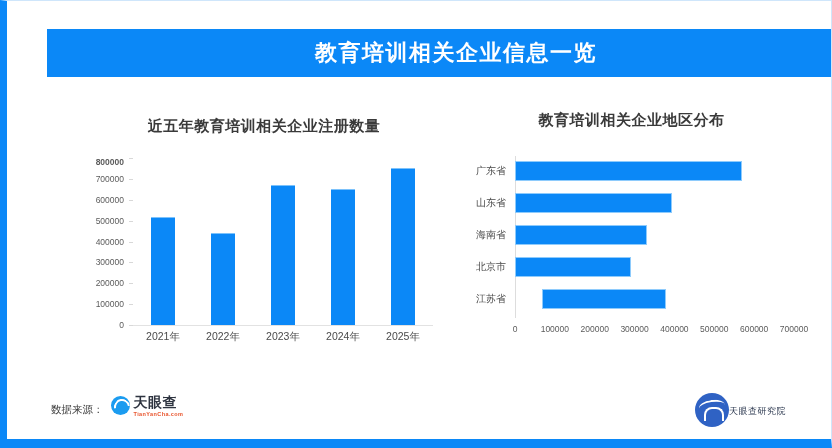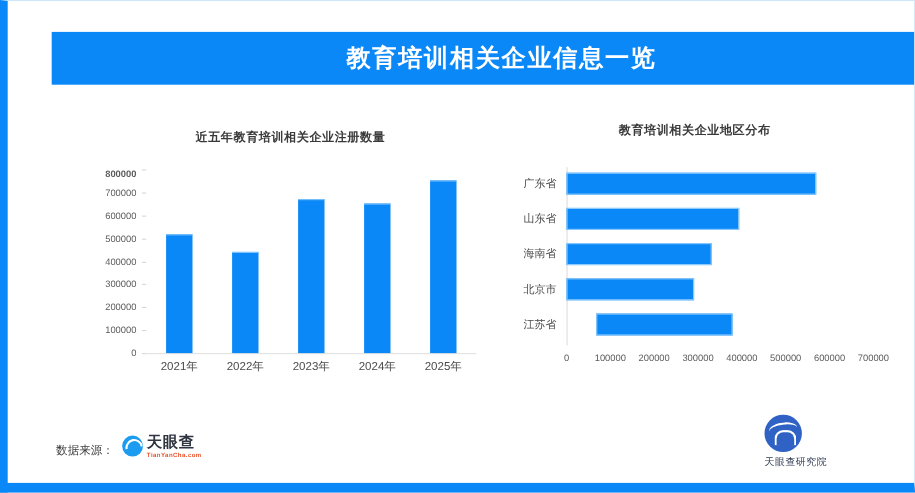--- a/index.html
+++ b/index.html
@@ -50,21 +50,21 @@
   
   .panel {
     position: absolute;
     top: 96px;
   }
   .panel-left  { left: 58px;  width: 388px; height: 270px; }
   .panel-right { left: 452px; width: 345px; height: 270px; }
 
   .chart-title {
     text-align: center;
-    font-size: 11px;
+    font-size: 15px;
     font-weight: bold;
     color: #3a3a3a;
     margin: 0;
     padding-top: 20px;
     letter-spacing: .5px;
   }
   .panel-left .chart-title { padding-left: 10px; }
   .panel-right .chart-title { padding-top: 14px; }
 
   
@@ -252,21 +252,22 @@
     letter-spacing: .4px;
     margin-top: 2px;
   }
 
   .footer-brand {
     position: absolute;
     right: 44px;
     bottom: 12px;
     width: 92px;
     display: flex;
-    flex-direction: column;
+    flex-direction: row;
+    align-items: center;
   }
   .brand-mark {
     width: 34px;
     height: 34px;
     border-radius: 50%;
     background: #2f62c4;
     position: relative;
     overflow: hidden;
   }
   .brand-mark .arch {

